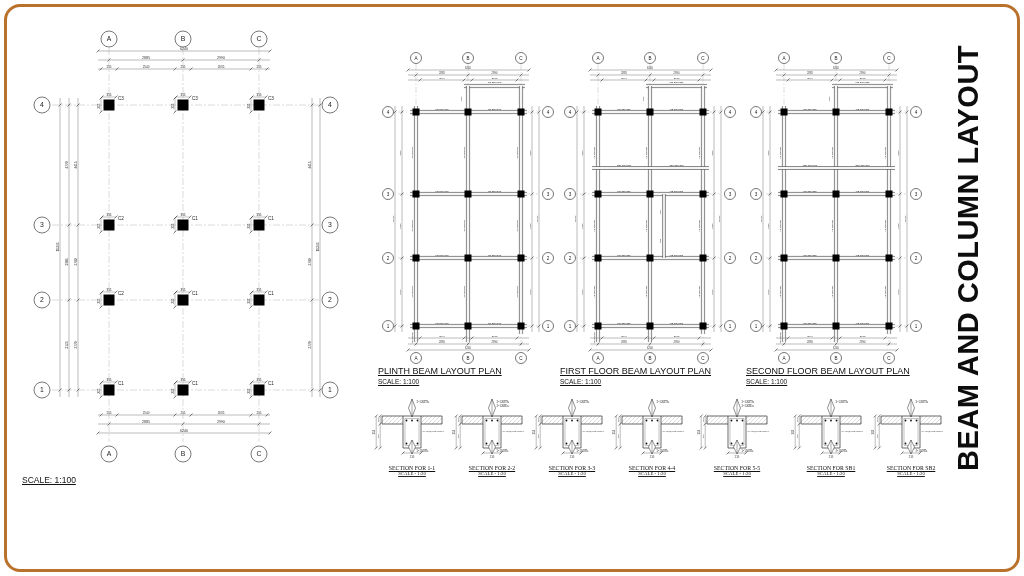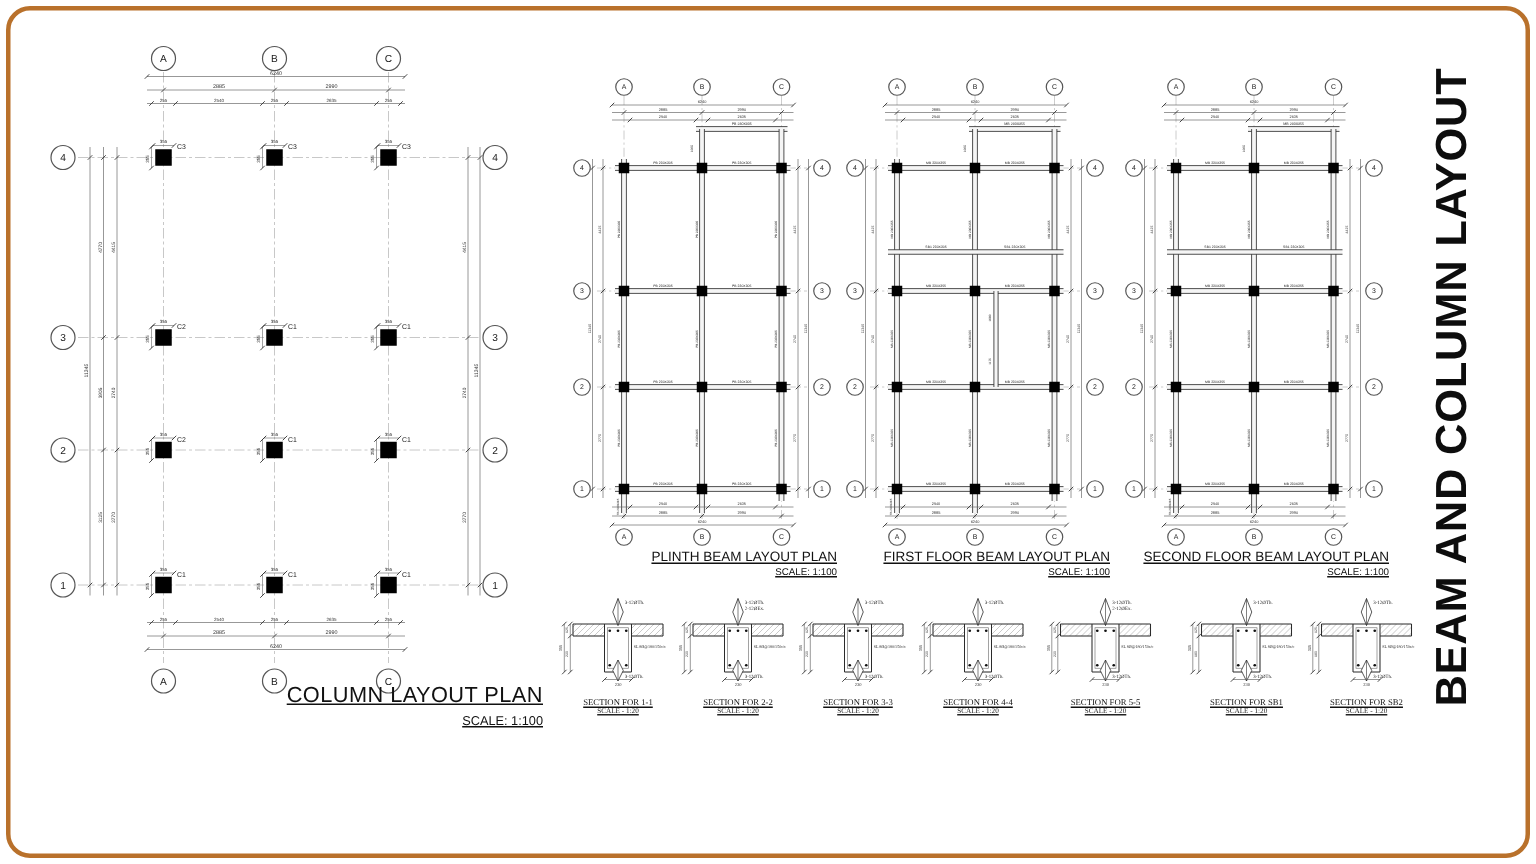--- a/index.html
+++ b/index.html
@@ -1,21 +1,21 @@
 <!DOCTYPE html>
 <html><head>
 <meta charset="utf-8">
 <style>
   *{margin:0;padding:0;box-sizing:border-box}
   html,body{width:1024px;height:576px;background:#fff;font-family:"Liberation Sans",sans-serif;overflow:hidden}
   #canvas{position:relative;width:1024px;height:576px;background:#fff}
   #frame{position:absolute;inset:4px;border:3px solid #b9712b;border-radius:16px;pointer-events:none}
   .plan{position:absolute}
   .plan svg{display:block}
-  .plan-title,.plan-scale{position:absolute;left:0;width:100%;text-align:right;color:#111;text-decoration:underline;white-space:nowrap}
+  .plan-title,.plan-scale{position:absolute;left:0;width:100%;text-align:left;color:#111;text-decoration:underline;white-space:nowrap}
   #column-plan{left:22px;top:18px;width:340px;height:490px}
   #column-plan .plan-title{top:438px;font-size:14.5px;letter-spacing:.3px}
   #column-plan .plan-scale{top:457px;font-size:8.5px}
   .beam-plan{top:46px;width:180px;height:350px}
   #beam-plan-0{left:378px}
   #beam-plan-1{left:560px}
   #beam-plan-2{left:746px}
   .beam-plan .plan-title{top:320px;font-size:9px}
   .beam-plan .plan-scale{top:332px;font-size:6.5px}
   .section-cell{position:absolute;top:396px;width:80px;text-align:center}
@@ -256,21 +256,20 @@
         <line x1="228.5" y1="365.5" x2="231.5" y2="362.5" stroke="#333" stroke-width="0.6"></line>
         <line x1="242.5" y1="365.5" x2="245.5" y2="362.5" stroke="#333" stroke-width="0.6"></line>
         <line x1="229" y1="365" x2="229" y2="379" stroke="#666" stroke-width="0.4"></line>
         <line x1="227.5" y1="366.5" x2="230.5" y2="363.5" stroke="#333" stroke-width="0.6"></line>
         <line x1="227.5" y1="380.5" x2="230.5" y2="377.5" stroke="#333" stroke-width="0.6"></line>
         <rect x="231.5" y="366.5" width="11" height="11" fill="#000"></rect>
         <text x="246" y="366.5" font-size="4.6" text-anchor="start" fill="#1c1c1c" font-family="&quot;Liberation Sans&quot;,sans-serif">C1</text>
         <text x="237" y="362.5" font-size="3" text-anchor="middle" fill="#1c1c1c" font-family="&quot;Liberation Sans&quot;,sans-serif">355</text>
         <text x="227.5" y="373" font-size="3" text-anchor="middle" fill="#1c1c1c" font-family="&quot;Liberation Sans&quot;,sans-serif" transform="rotate(-90 227.5 373)">355</text>
       </svg>
-    <div class="plan-title">COLUMN LAYOUT PLAN</div>
     <div class="plan-scale">SCALE: 1:100</div>
   </div>
 
   <div class="plan beam-plan" id="beam-plan-0">
     <svg class="bp-svg" width="180" height="318" viewBox="0 0 180 318">
         <line x1="38" y1="18" x2="38" y2="300" stroke="#b5b5b5" stroke-width="0.45" stroke-dasharray="6 2 1.5 2"></line>
         <line x1="90" y1="18" x2="90" y2="300" stroke="#b5b5b5" stroke-width="0.45" stroke-dasharray="6 2 1.5 2"></line>
         <line x1="143" y1="18" x2="143" y2="300" stroke="#b5b5b5" stroke-width="0.45" stroke-dasharray="6 2 1.5 2"></line>
         <line x1="20" y1="66" x2="160" y2="66" stroke="#b5b5b5" stroke-width="0.45" stroke-dasharray="6 2 1.5 2"></line>
         <line x1="20" y1="148" x2="160" y2="148" stroke="#b5b5b5" stroke-width="0.45" stroke-dasharray="6 2 1.5 2"></line>

